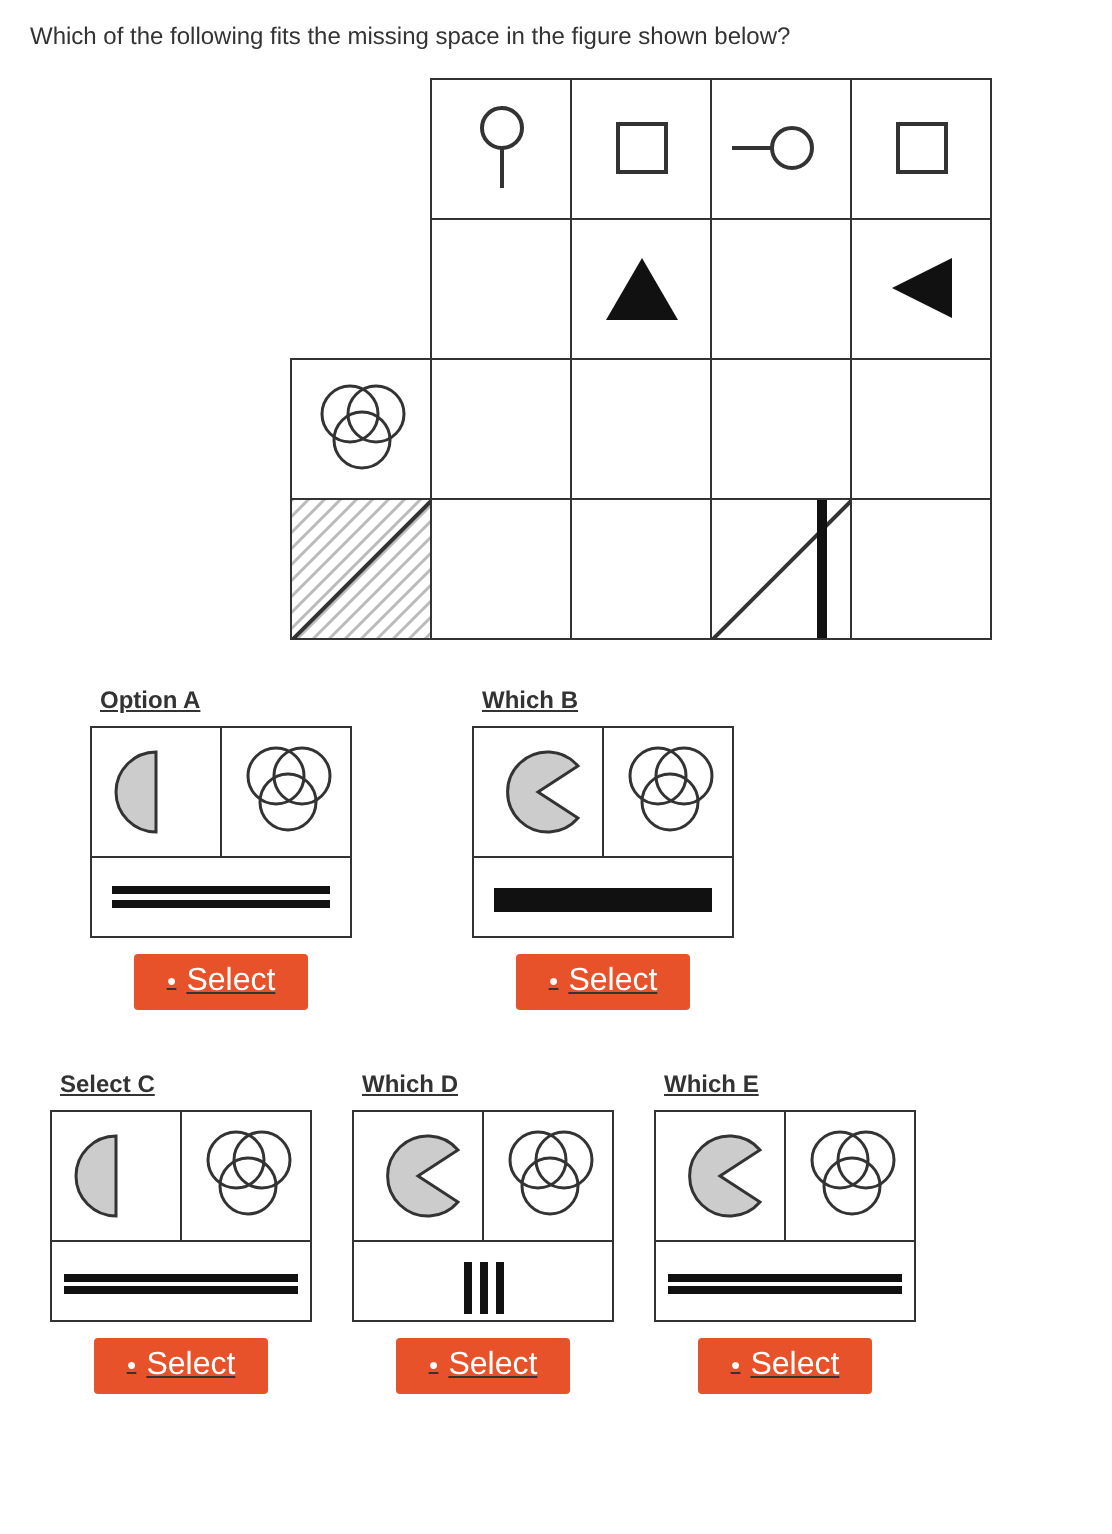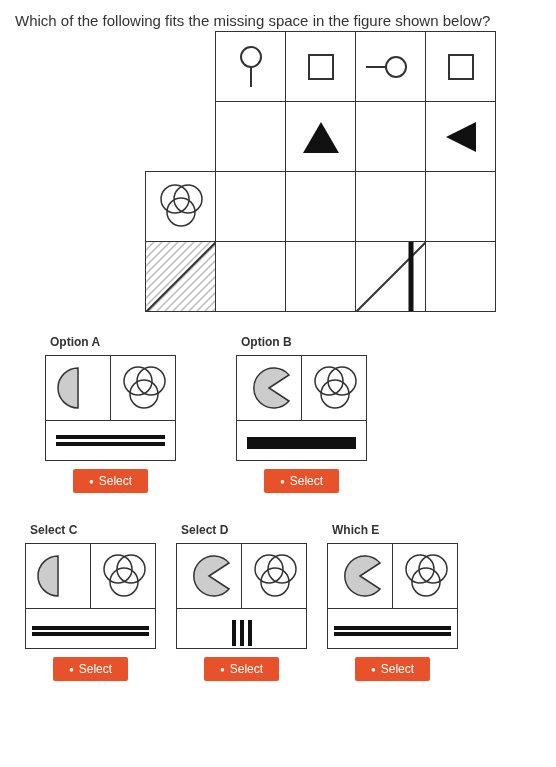--- a/index.html
+++ b/index.html
@@ -6,22 +6,22 @@
     body {
       font-family: Arial, sans-serif;
       background: #fff;
       width: 556px;
       min-height: 767px;
       padding: 10px 15px;
       font-size: 13px;
       color: #333;
     }
     .question {
-      font-size: 15px;
-      margin-bottom: 0;
+      font-size: 12px;
+      margin-bottom: 12px;
       line-height: 1.4;
     }
 
     
     .main-figure {
       display: inline-block;
       margin-left: 130px;
       margin-bottom: 20px;
     }
     .grid-table {
@@ -43,20 +43,21 @@
 
     
     svg { display: block; margin: auto; }
 
     
     .options-row {
       display: flex;
       gap: 20px;
       margin-bottom: 20px;
       align-items: center;
+      text-decoration: underline;
     }
     .option-container {
       display: flex;
       flex-direction: column;
       align-items: center;
     }
     .option-label {
       font-size: 12px;
       font-weight: bold;
       margin-bottom: 6px;
@@ -75,21 +76,21 @@
       vertical-align: middle;
       overflow: hidden;
       position: relative;
     }
 
     .select-btn {
       background-color: #e8522a;
       color: #fff;
       border: none;
       padding: 5px 16px;
-      font-size: 12px;
+      font-size: 16px;
       cursor: pointer;
       margin-top: 8px;
       display: flex;
       align-items: center;
       gap: 5px;
       border-radius: 2px;
     }
     .select-btn::before {
       content: '●';
       font-size: 8px;
@@ -237,21 +238,21 @@
         </tr>
       </tbody>
         </table>
     </div>
     <button class="select-btn">
       <span>Select</span>
     </button>
   </div>
 
   <div class="option-container" style="margin-left: 40px;">
-    <div class="option-label">Option B</div>
+    <div class="option-label">Which B</div>
     <div class="option-figure">
       <table class="opt-table">
         <tbody>
             <tr>
           <td style="width:65px;height:65px;">
 
             <svg width="50" height="50" viewBox="0 0 50 50">
               <path d="M25 25 L45 12 A20 20 0 1 0 45 38 Z" fill="#ccc" stroke="#333" stroke-width="1.5"></path>
             </svg>
           </td>
@@ -312,21 +313,21 @@
         </tr>
       </tbody>
         </table>
     </div>
     <button class="select-btn">
       <span>Select</span>
     </button>
   </div>
 
   <div class="option-container">
-    <div class="option-label">Select D</div>
+    <div class="option-label">Which D</div>
     <div class="option-figure">
       <table class="opt-table">
         <tbody>
             <tr>
           <td style="width:65px;height:65px;">
             <svg width="50" height="50" viewBox="0 0 50 50">
               <path d="M25 25 L45 12 A20 20 0 1 0 45 38 Z" fill="#ccc" stroke="#333" stroke-width="1.5"></path>
             </svg>
           </td>
           <td style="width:65px;height:65px;">

